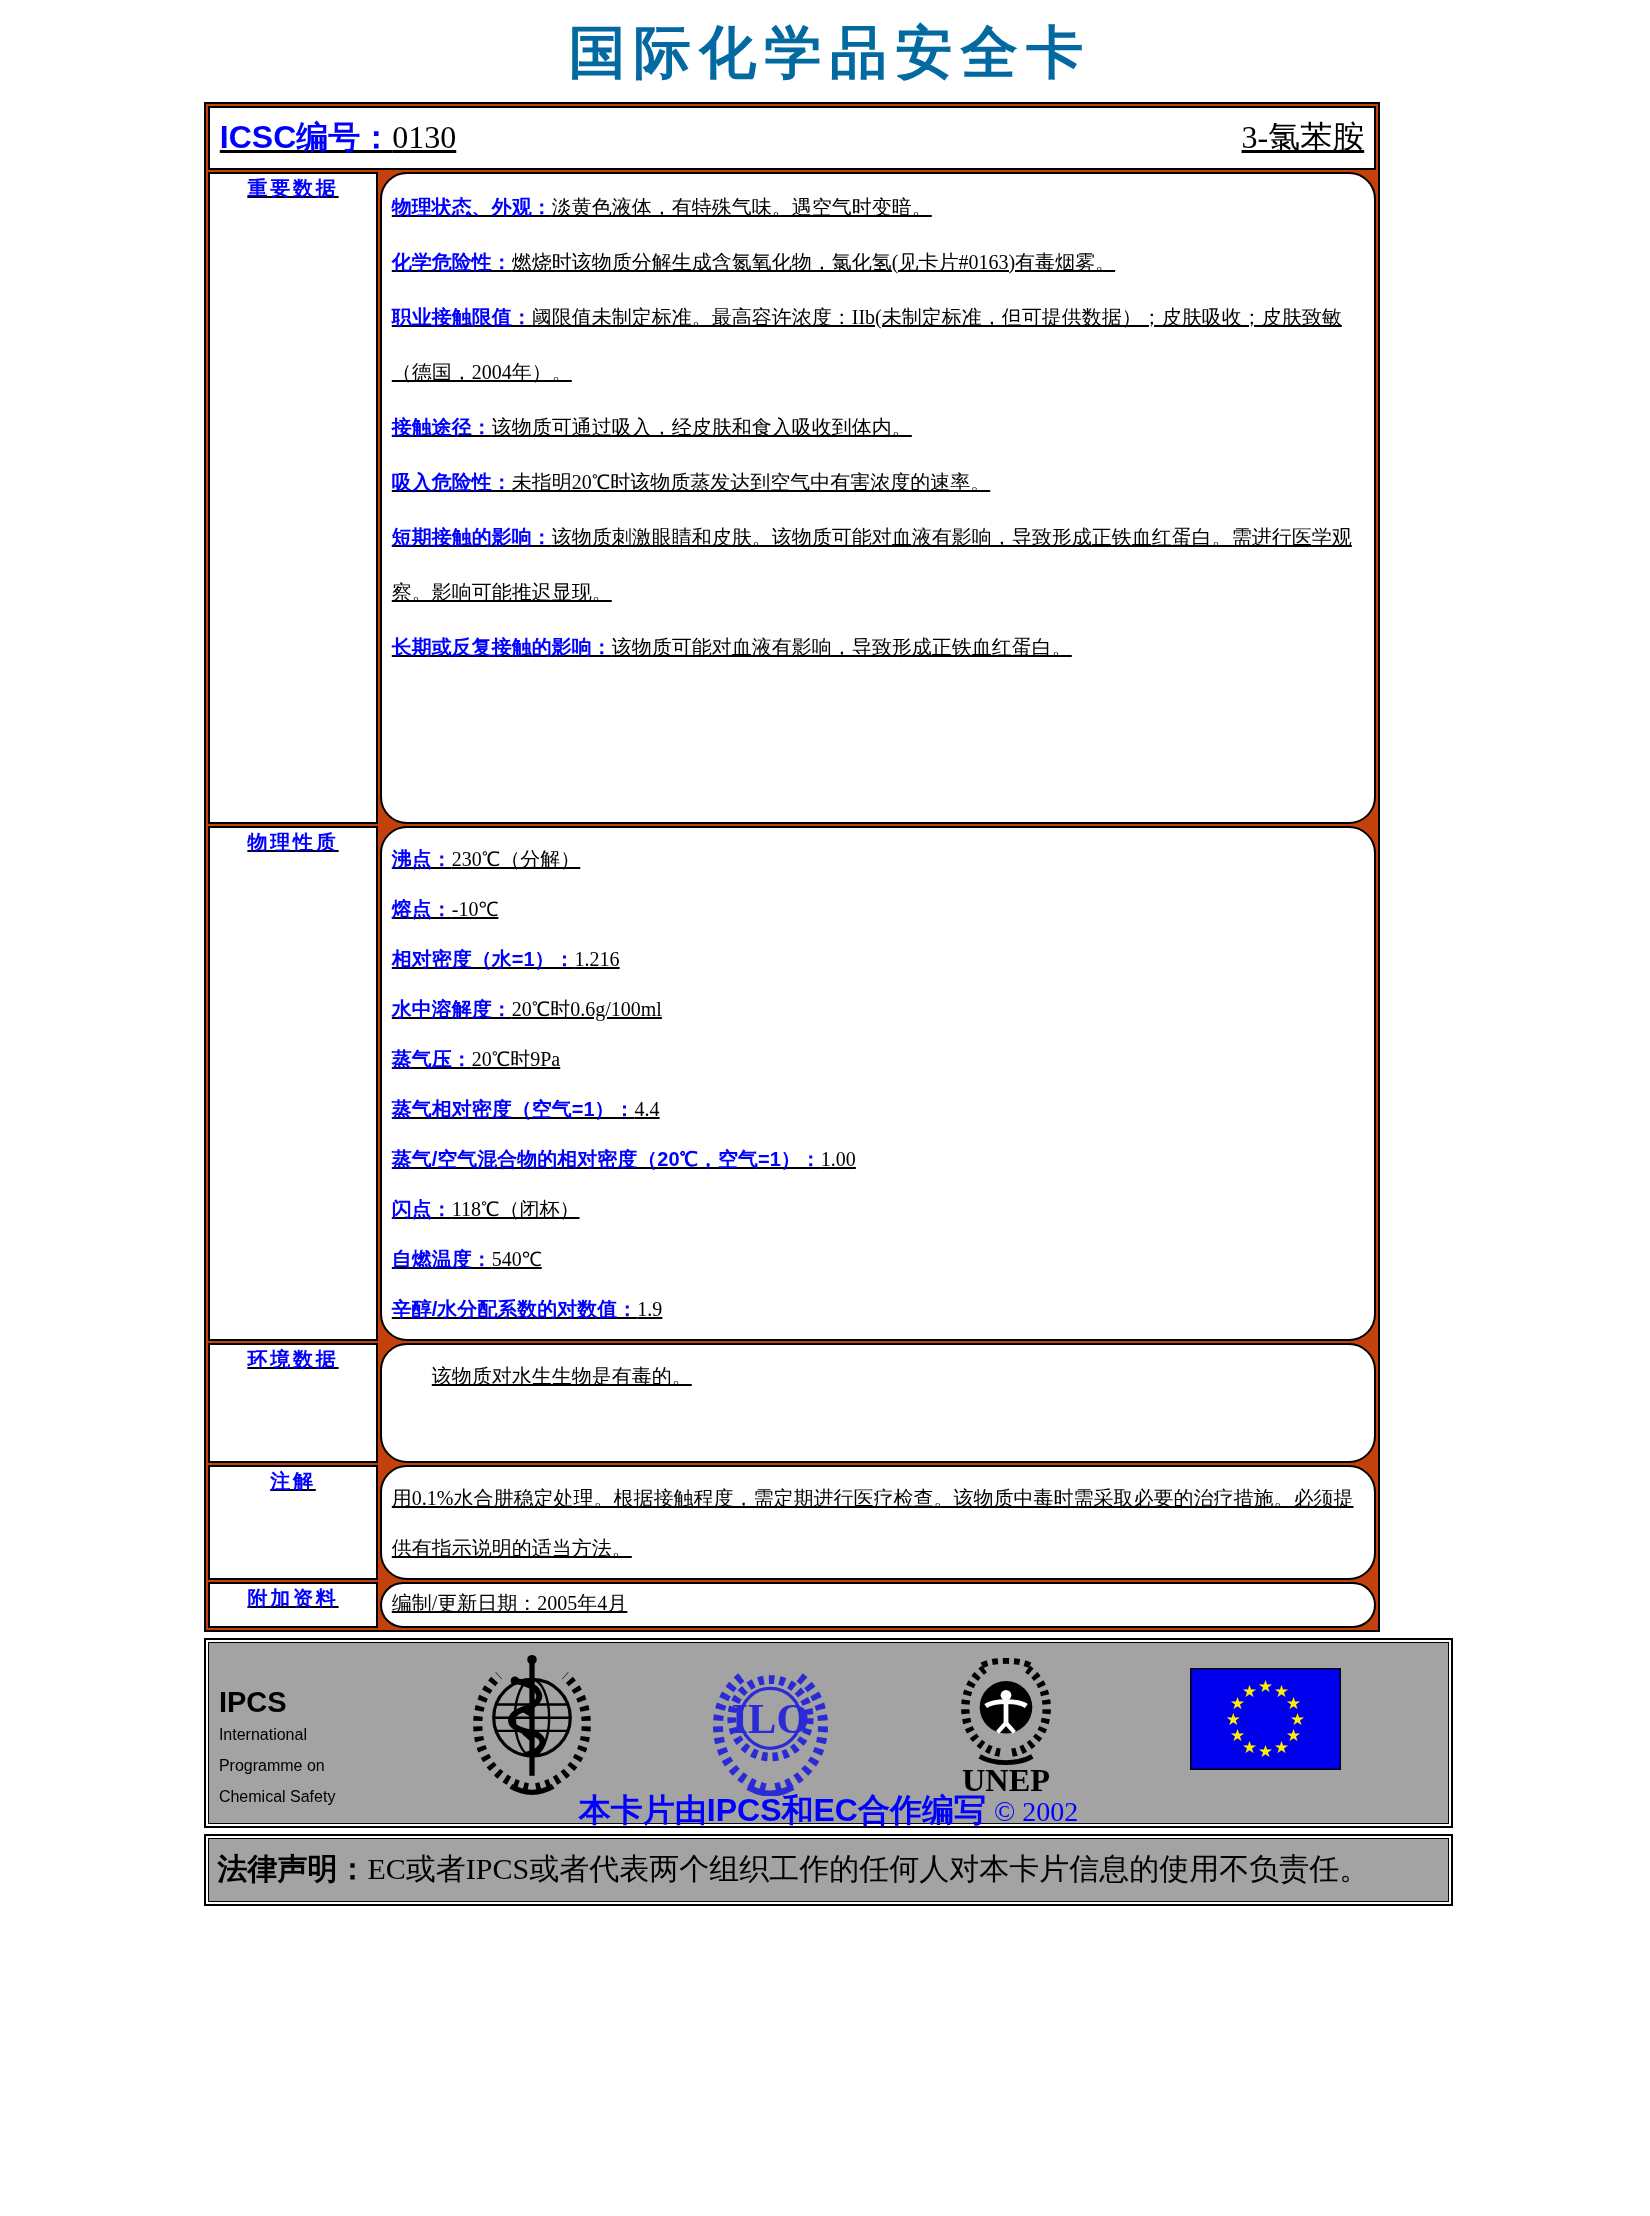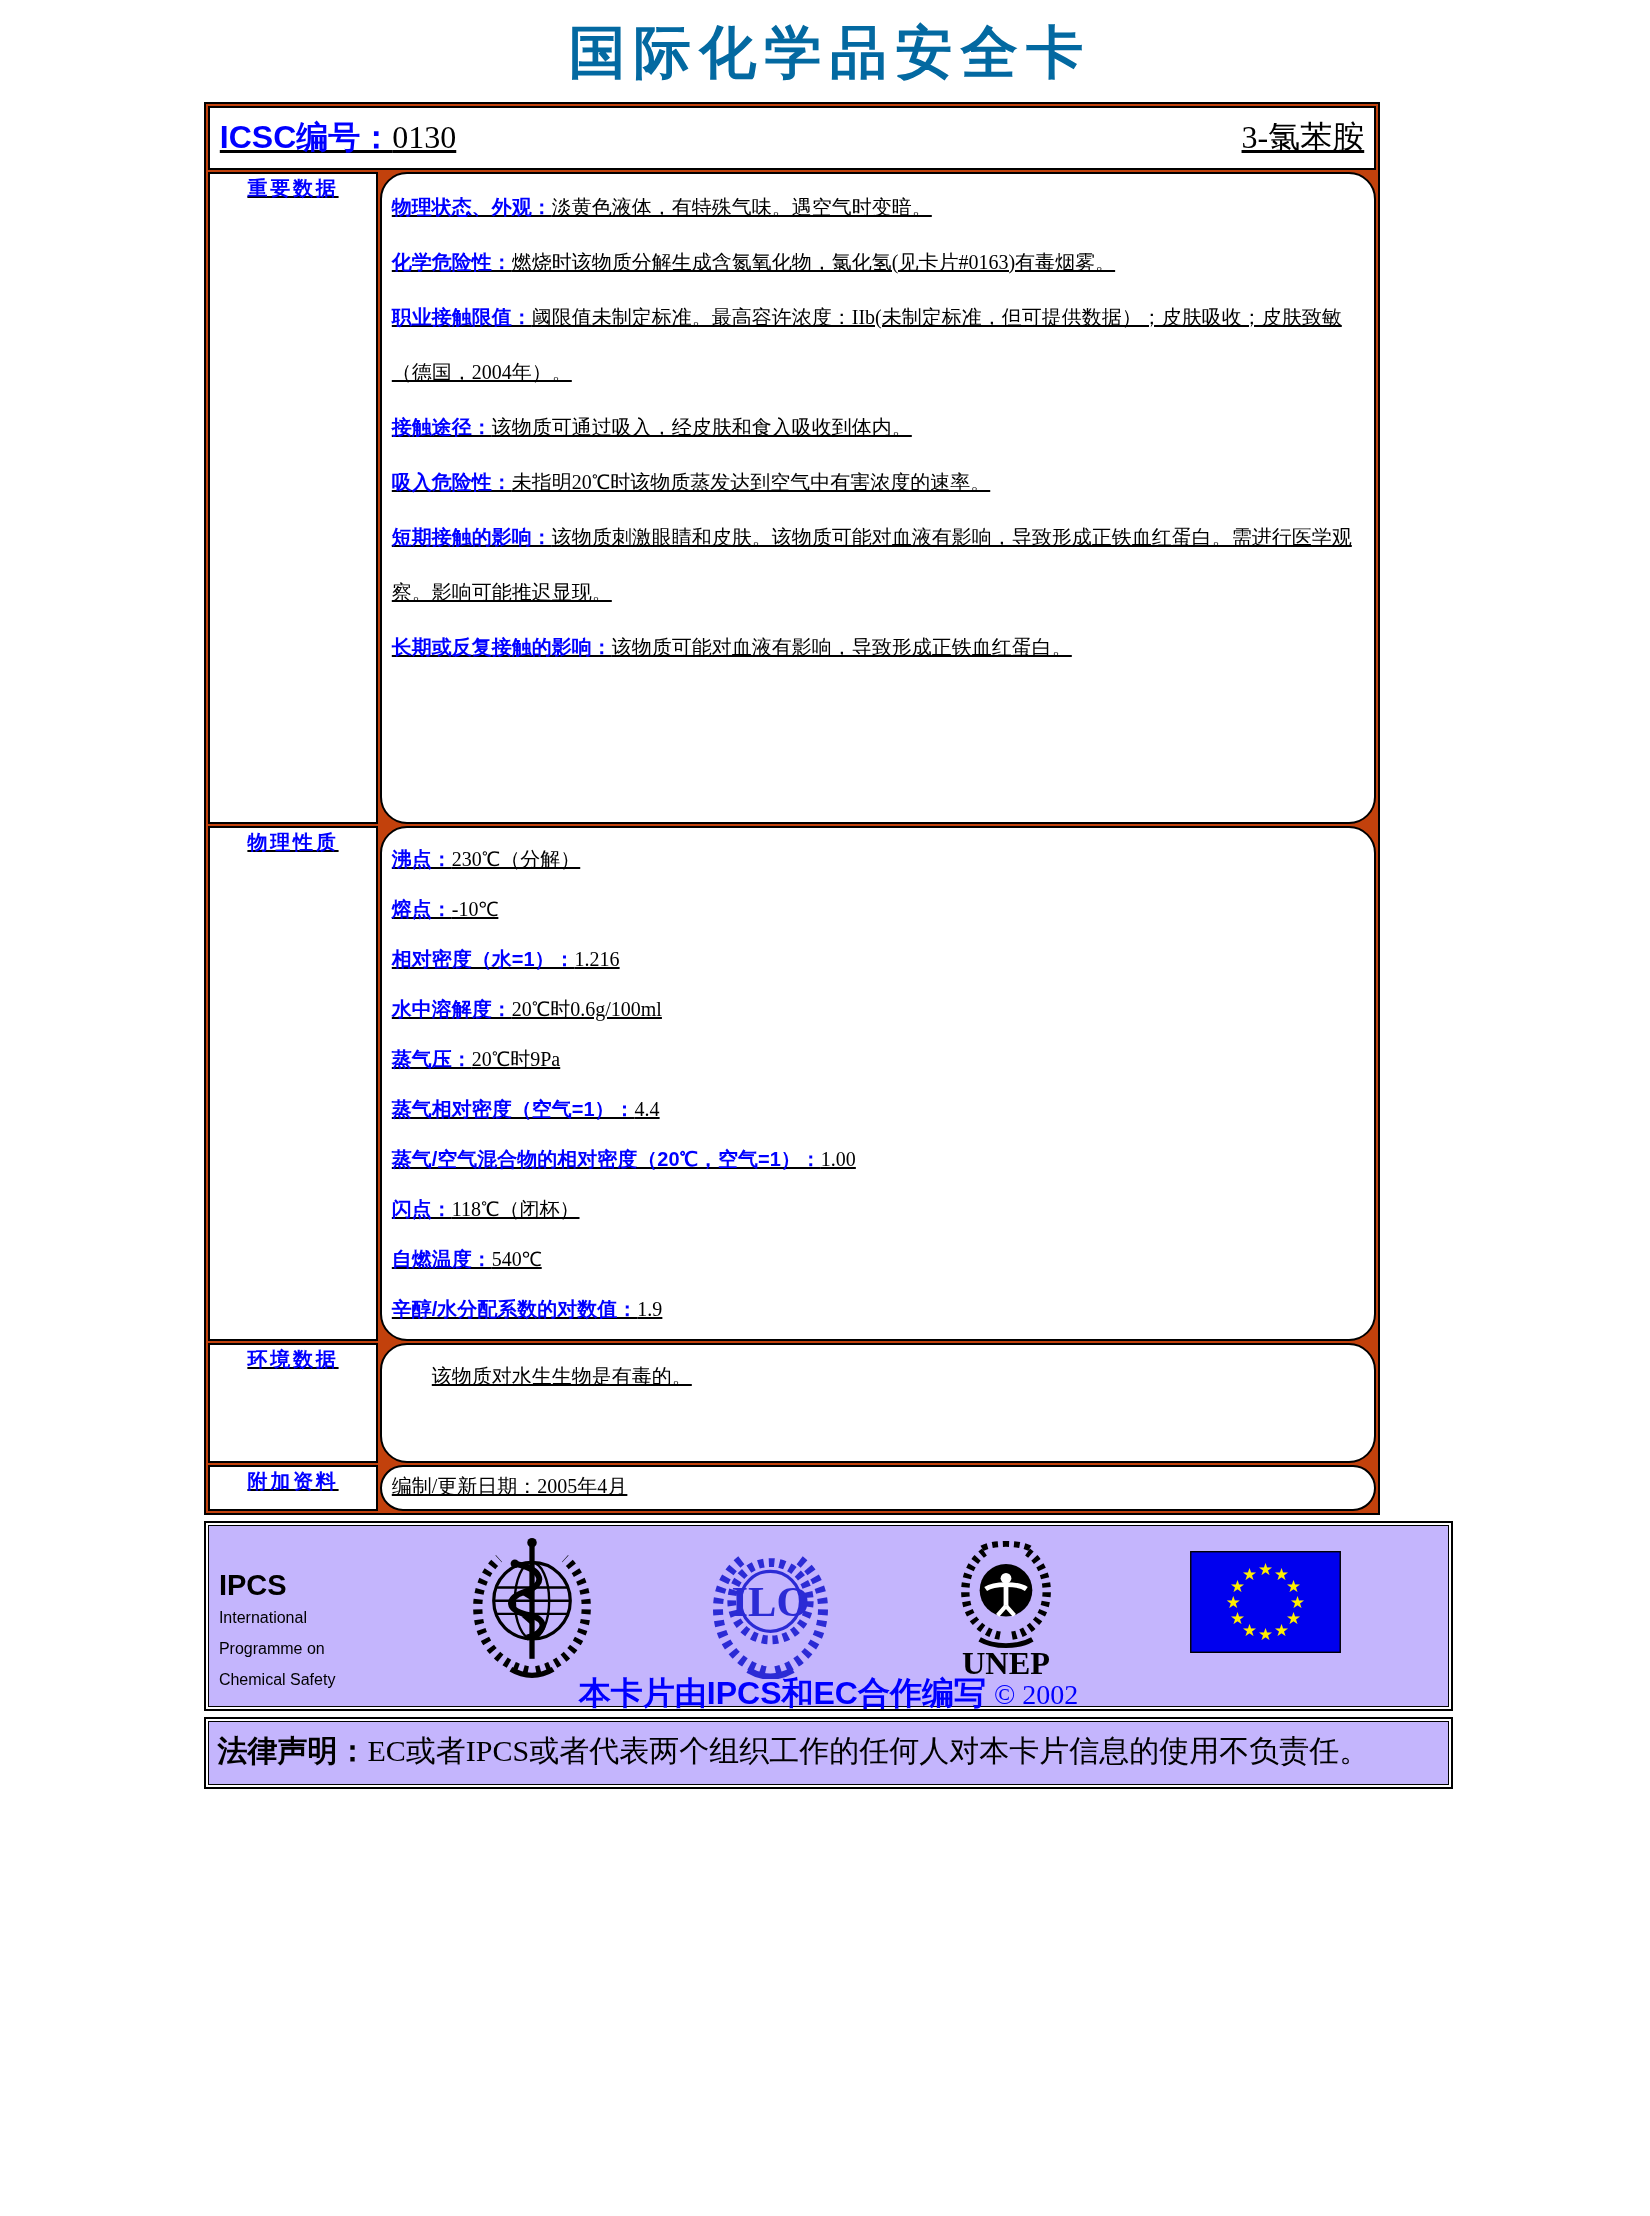--- a/index.html
+++ b/index.html
@@ -14,21 +14,21 @@
   td.content{padding:5.6px 11px 5.6px 9.8px;font-size:20px;border-radius:27px;}
   .hdrcell{height:60px;vertical-align:middle !important;padding:0 9.8px;font-size:32px;}
   .hdrflex{display:flex;justify-content:space-between;align-items:center;}
   .blab{color:#0000ff;font-weight:bold;font-family:"Liberation Sans",sans-serif;}
   .iline{line-height:55px;text-align:left;}
   .pline{line-height:50px;}
   .notesline{line-height:50px;}
   .envline{line-height:50px;margin-left:40px;}
   
   .dblbox{width:1249px;box-sizing:border-box;border:2.1px solid #000;padding:2.1px;margin-top:5.6px;background:#fff;}
-  .dblbox-inner{border:1.4px solid #000;background:#c4b5fd;}
+  .dblbox-inner{border:1.4px solid #000;background:#a3a3a3;}
   .logos-inner{height:180px;position:relative;}
   .logos-row{display:flex;align-items:flex-start;height:146px;}
   .ipcs-block{margin:43px 0 0 9.8px;width:183px;font-family:"Liberation Sans",sans-serif;}
   .ipcs-acronym{font-size:29px;font-weight:bold;line-height:33px;}
   .ipcs-line{font-size:16px;line-height:31px;}
   .who-box{margin:8.4px 0 0 64px;}
   .ilo-box{margin:15.3px 0 0 110px;}
   .unep-box{margin:8.4px 0 0 113px;}
   .eu-box{margin:25px 0 0 124px;}
   .logos-caption{text-align:center;margin-top:2.8px;font-size:32px;line-height:36px;color:#0000ff;white-space:nowrap;}
@@ -90,20 +90,26 @@
       </td>
     </tr>
 
     <tr>
       <td class="rowlabel" style="height:114px">环境数据</td>
       <td class="content">
         <div class="envline">该物质对水生生物是有毒的。</div>
       </td>
     </tr>
 
+    <tr>
+      <td class="rowlabel" style="height:95px">注解</td>
+      <td class="content">
+        <div class="notesline">用0.1%水合肼稳定处理。根据接触程度，需定期进行医疗检查。该物质中毒时需采取必要的治疗措施。必须提供有指示说明的适当方法。</div>
+      </td>
+    </tr>
 
     <tr>
       <td class="rowlabel" style="height:40px">附加资料</td>
       <td class="content">
         <div>编制/更新日期：2005年4月</div>
       </td>
     </tr>
   </tbody>
     </table>
 

